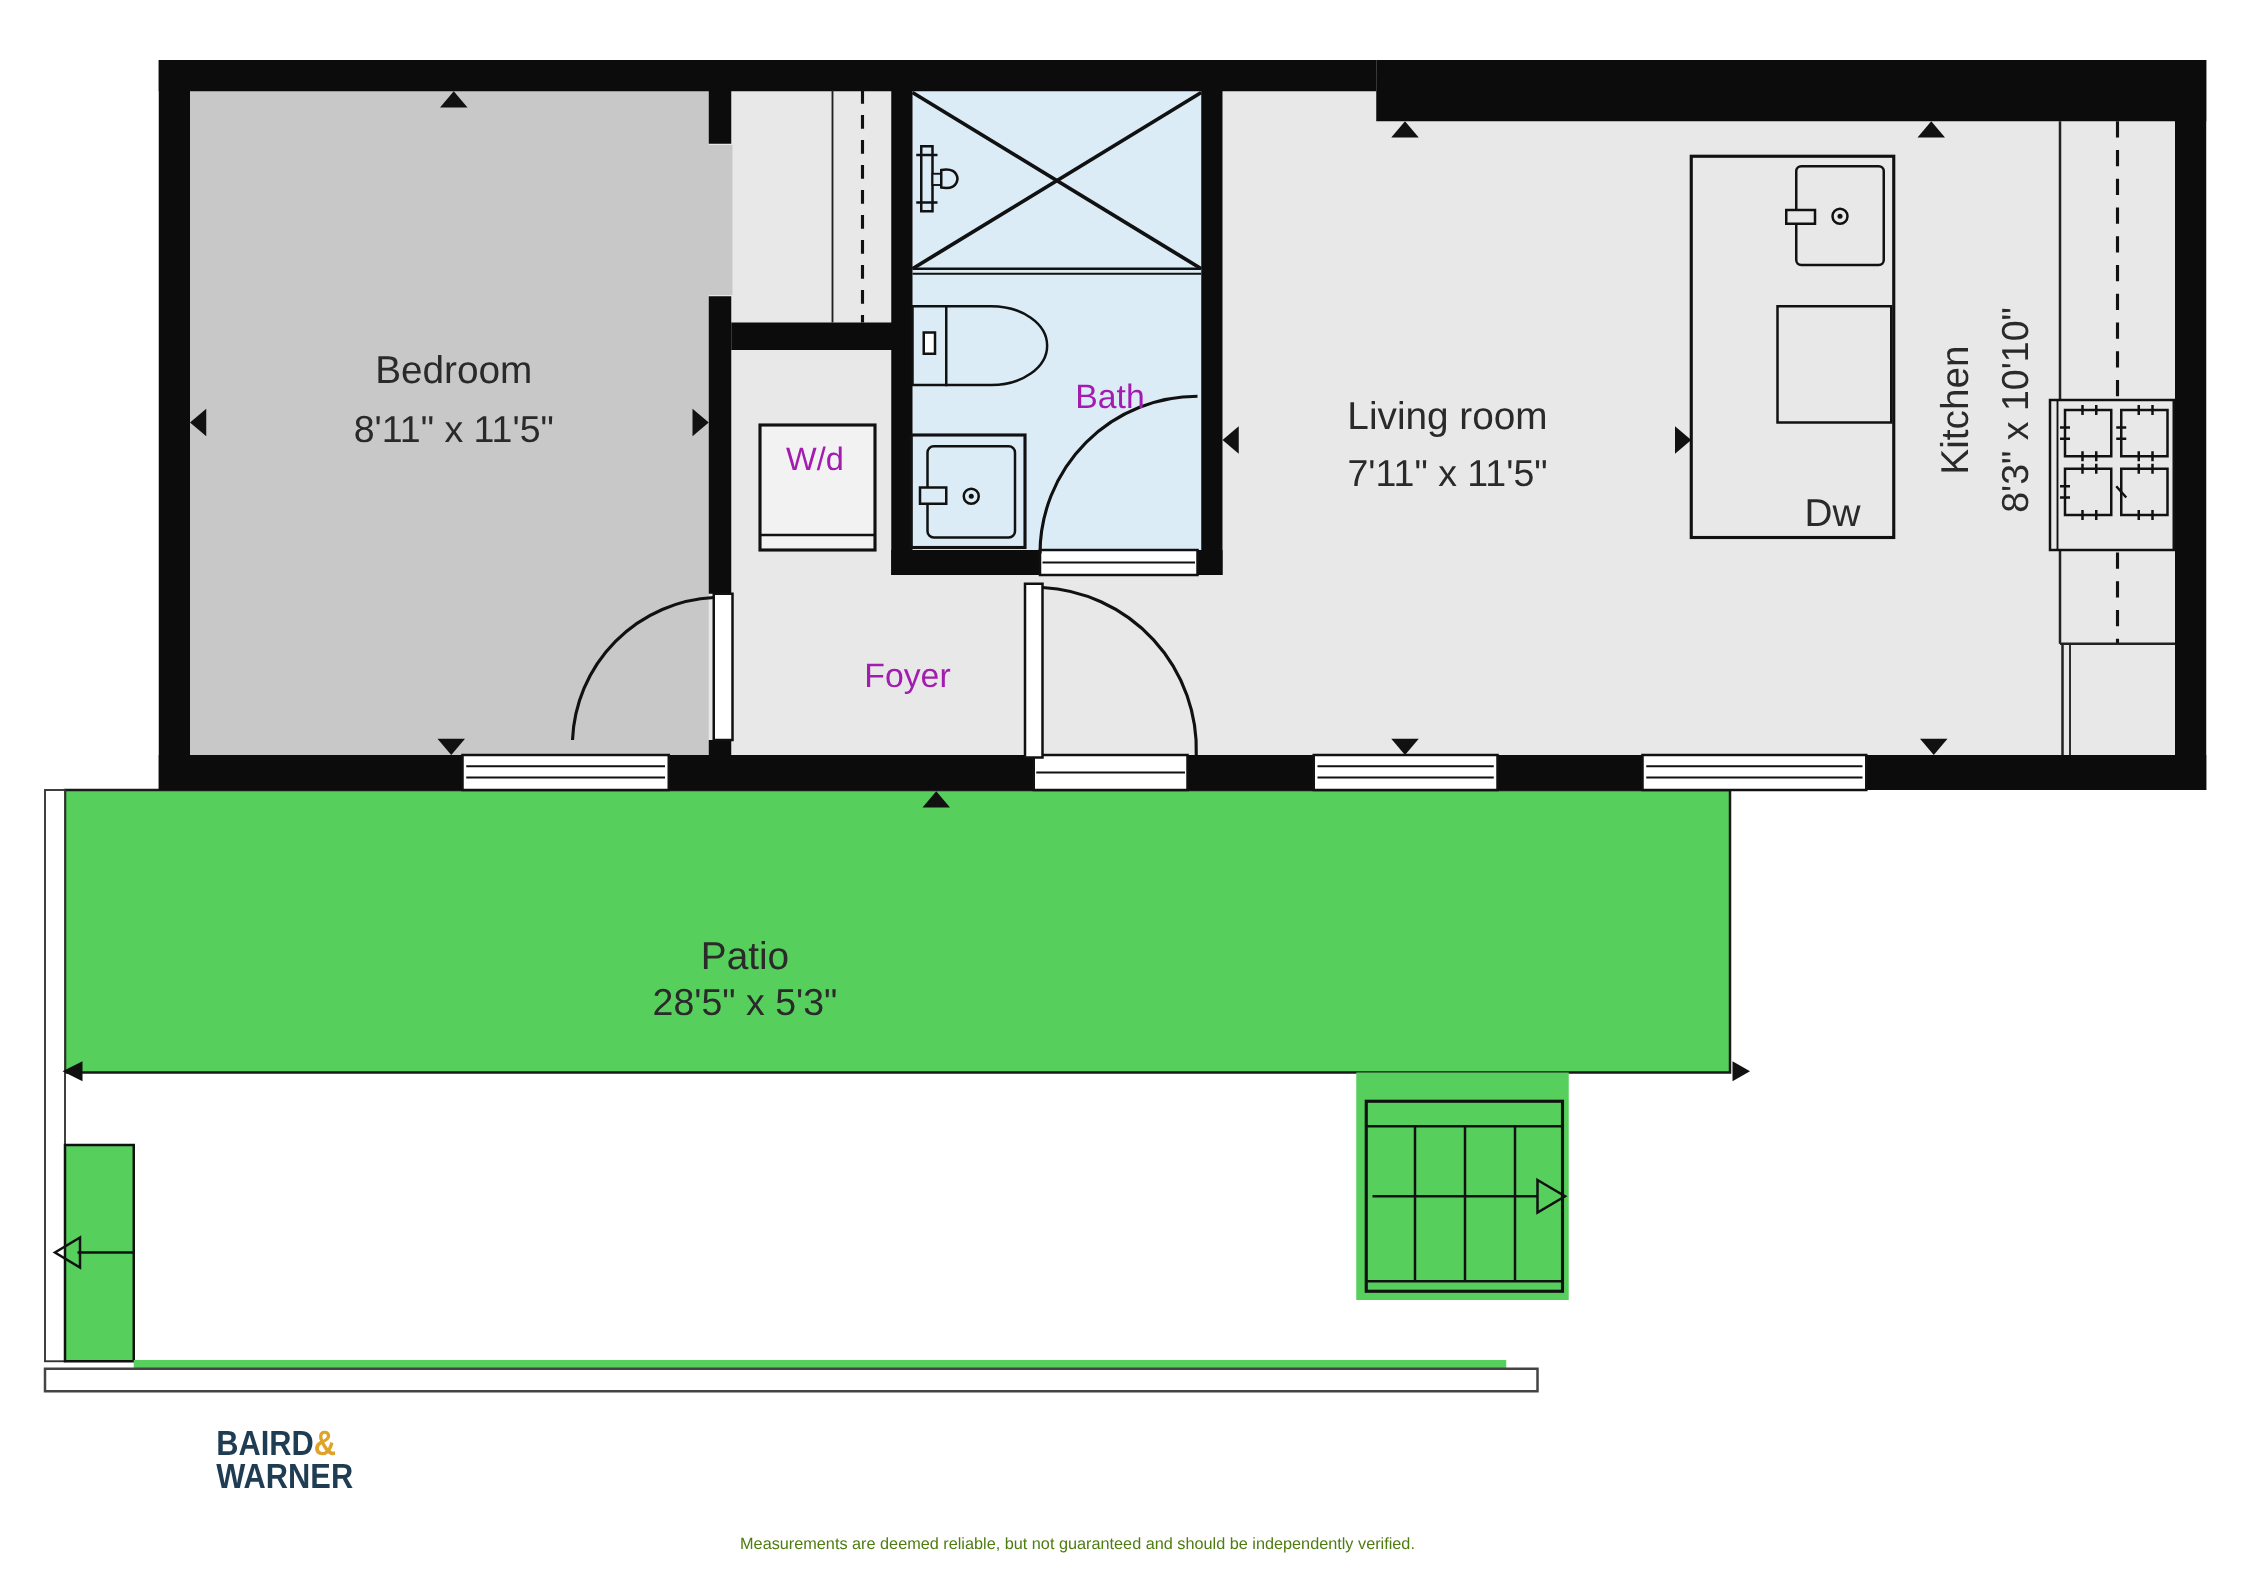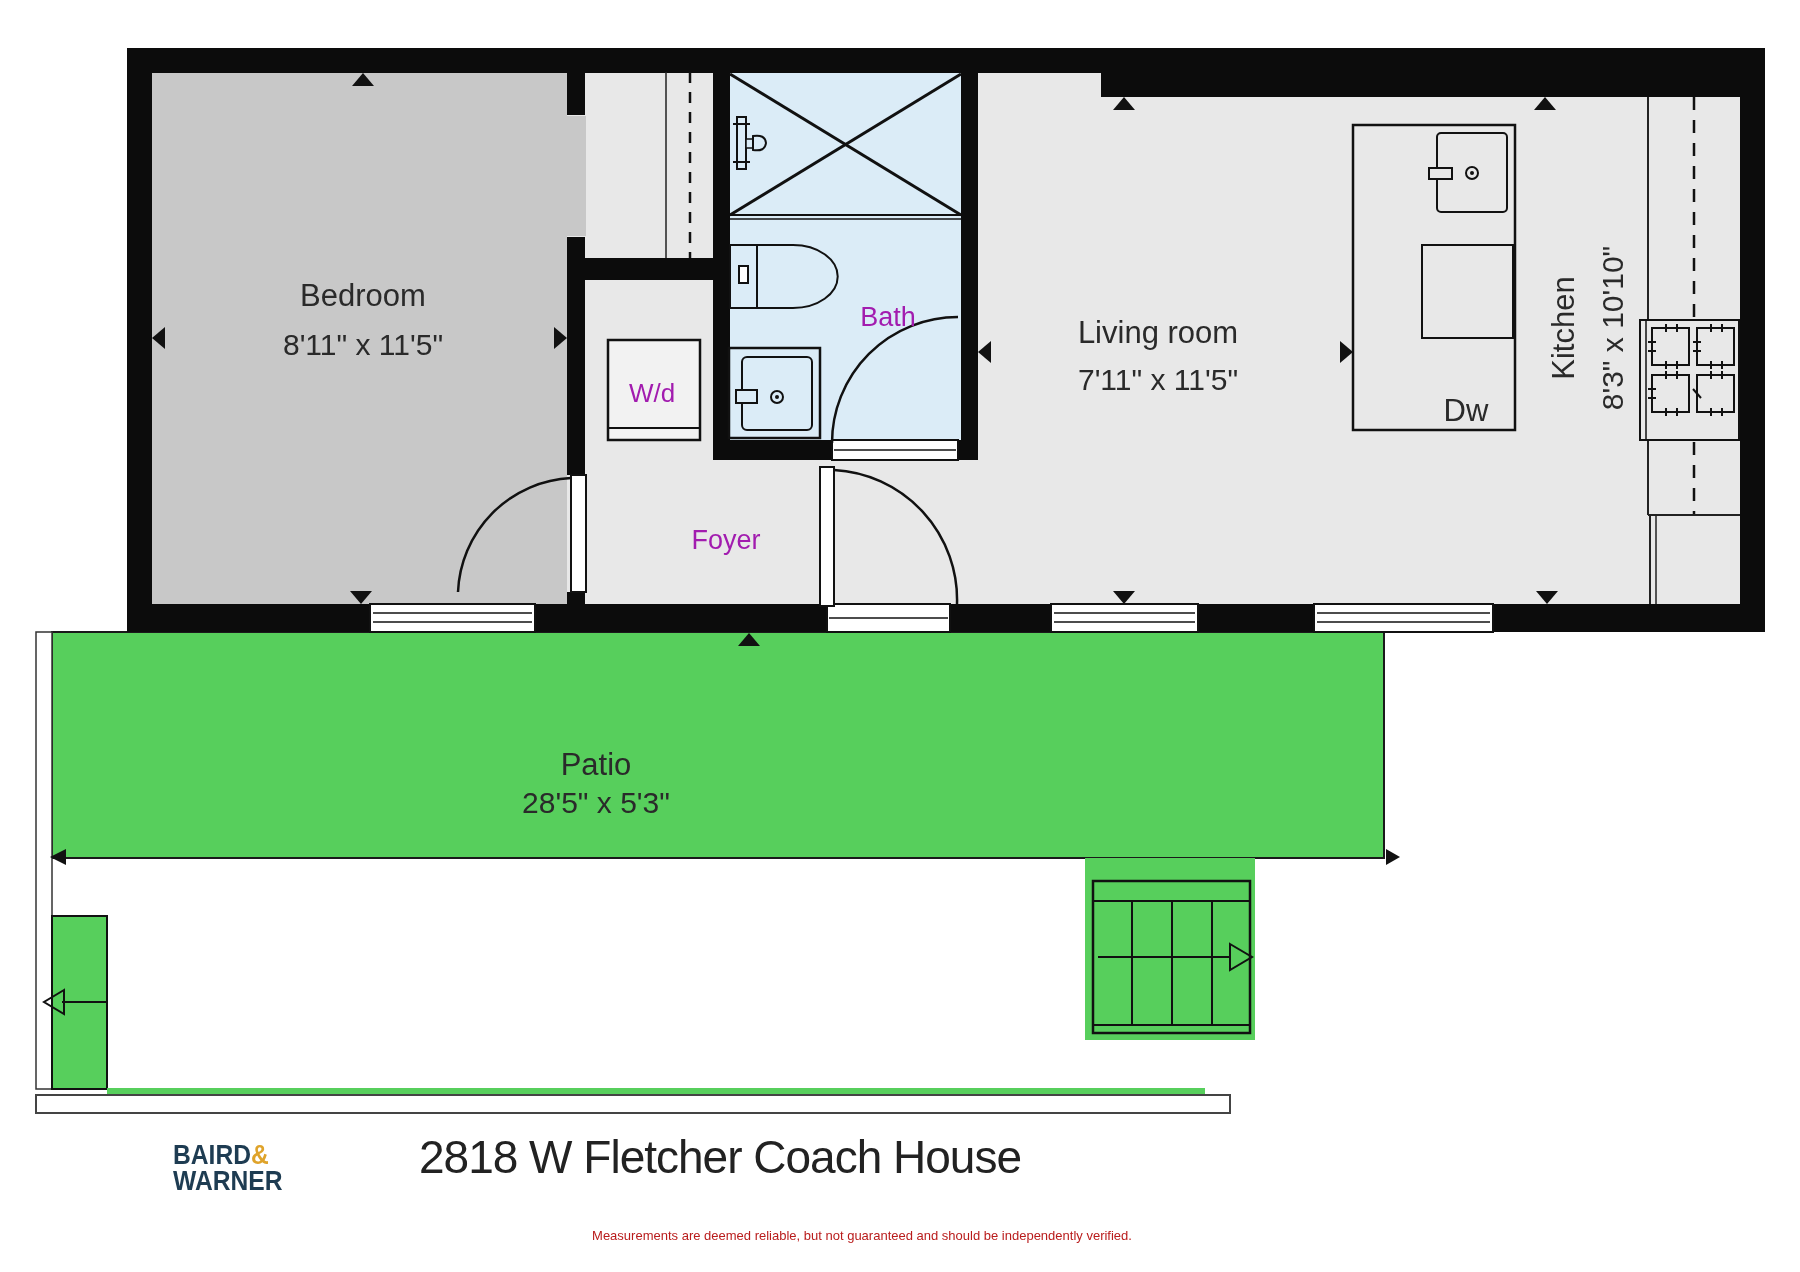--- a/index.html
+++ b/index.html
@@ -15,21 +15,21 @@
                  color:#2a2a2a;white-space:nowrap;text-align:center;}
   .kitchen-label .l1{font-size:31px;line-height:50px;}
   .kitchen-label .l2{font-size:30px;line-height:48px;}
   .logo{position:absolute;left:173px;top:1142px;line-height:26px;font-weight:bold;
         font-size:28px;letter-spacing:0px;transform:scaleX(.88);transform-origin:left top;}
   .logo .navy{color:#1e3c52;}
   .logo .gold{color:#dfa32a;}
   .title{position:absolute;left:720px;top:1157px;transform:translate(-50%,-50%);
          font-size:46px;color:#222;letter-spacing:-1px;}
   .disclaimer{position:absolute;left:862px;top:1235px;transform:translate(-50%,-50%);
-              font-size:13px;color:#b91c1c;}
+              font-size:13px;color:#4d7c0f;}
 </style>
 </head>
 <body>
 
 <div class="canvas">
 
 <svg width="1800" height="1272" viewBox="0 0 1800 1272">
 
   <rect x="140" y="60" width="1612" height="556" fill="#e8e8e8"></rect>
   <rect x="152" y="72" width="415" height="532" fill="#c8c8c8"></rect>
@@ -214,31 +214,30 @@
     <polygon points="1353,352 1340,341 1340,363"></polygon>
     <polygon points="1545,97 1534,110 1556,110"></polygon>
     <polygon points="1547,604 1536,591 1558,591"></polygon>
   </g>
 </svg>
 
 <div class="label room-name" style="left:363px;top:296px;">Bedroom</div>
 <div class="label room-dims" style="left:363px;top:345px;">8'11" x 11'5"</div>
 <div class="label small-name" style="left:888px;top:318px;">Bath</div>
 <div class="label small-name" style="left:726px;top:541px;">Foyer</div>
-<div class="label small-name" style="left:652px;top:394px;font-size:26px;">W/d</div>
+<div class="label small-name" style="left:652px;top:368px;font-size:26px;">W/d</div>
 <div class="label room-name" style="left:1158px;top:333px;text-align:center;">Living room</div>
 <div class="label room-dims" style="left:1158px;top:380px;">7'11" x 11'5"</div>
 <div class="label room-name" style="left:1466px;top:383px;margin-top:28px;">Dw</div>
 <div class="kitchen-label">
   <div class="l1">Kitchen</div>
   <div class="l2">8'3" x 10'10"</div>
 </div>
 <div class="label room-name" style="left:596px;top:749px;margin-top:16px;">Patio</div>
 <div class="label room-dims" style="left:596px;top:803px;">28'5" x 5'3"</div>
 
 <div class="logo">
   <div><span class="navy">BAIRD</span><span class="gold">&amp;</span></div>
   <div class="navy">WARNER</div>
 </div>
-<div class="title">2818 W Fletcher Coach House</div>
 <div class="disclaimer">Measurements are deemed reliable, but not guaranteed and should be independently verified.</div>
 
 </div>
 
 </body></html>

